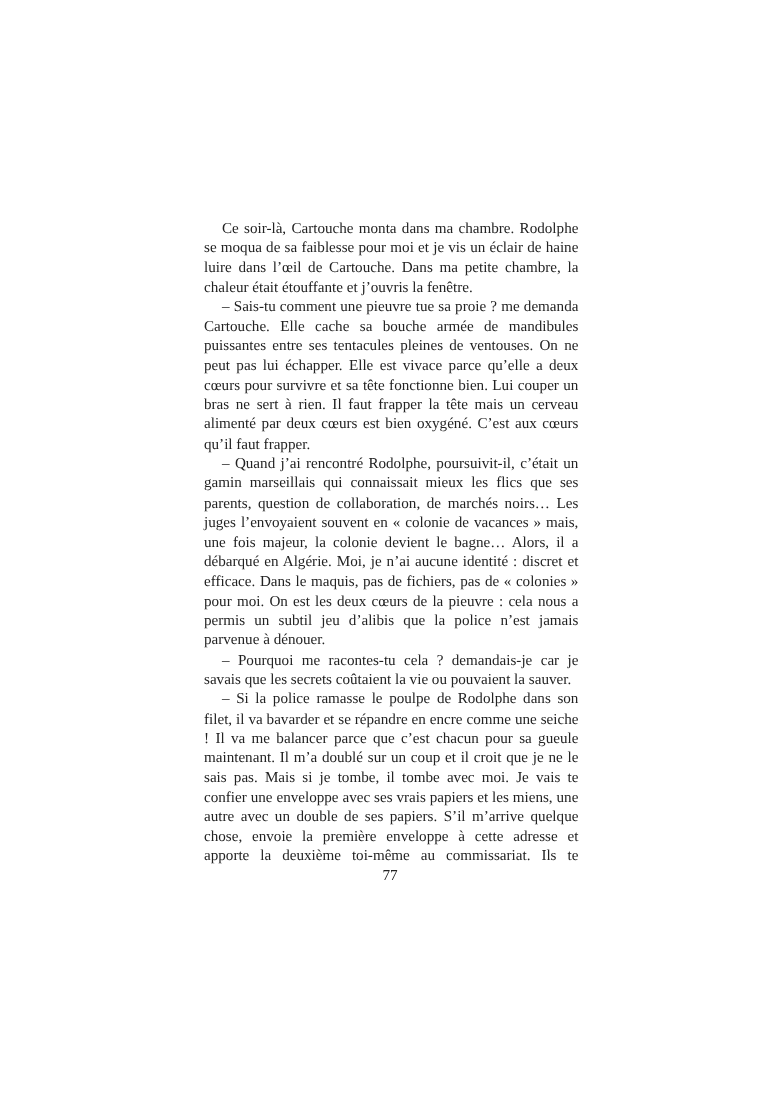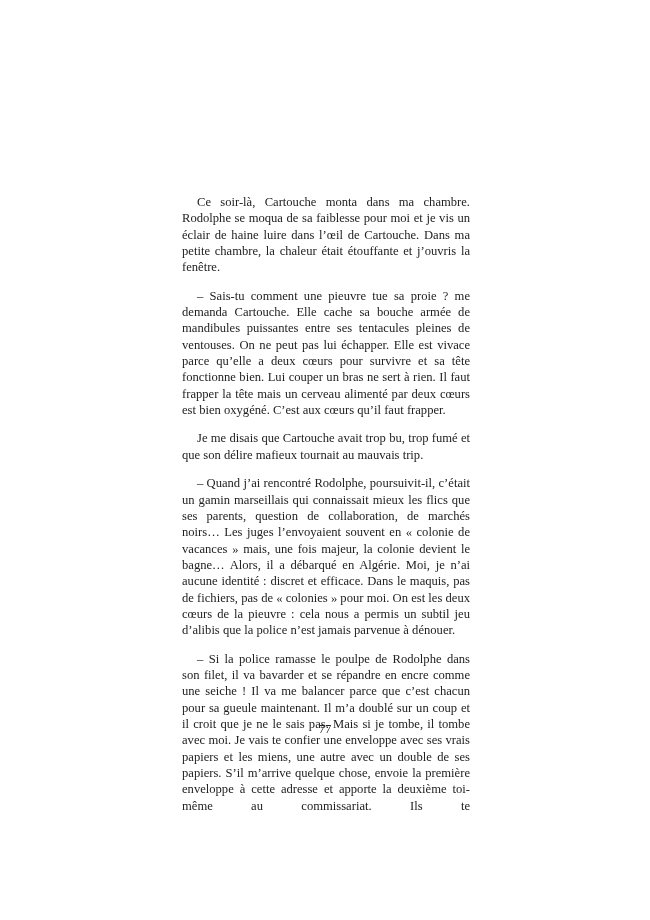--- a/index.html
+++ b/index.html
@@ -3,31 +3,31 @@
   <meta charset="utf-8">
   <style>
     html, body { margin: 0; padding: 0; background: #ffffff; }
     body { width: 650px; height: 920px; position: relative; overflow: hidden; }
     .page {
       position: absolute; left: 170px; top: 182px; width: 312px;
       font-family: "Liberation Serif", "DejaVu Serif", serif;
       font-size: 12.6px; line-height: 16.35px; color: #222222;
       text-align: justify; hyphens: none;
     }
-    .page p { margin: 12px; text-indent: 15px; }
+    .page p { margin: 0; text-indent: 15px; }
     .folio {
       position: absolute; left: 0; width: 650px; top: 722px; text-align: center;
       font-family: "Liberation Serif", "DejaVu Serif", serif;
       font-size: 12.6px; color: #222222;
     }
   </style>
 </head>
 <body>
 
 <div class="page">
   <p>Ce soir-là, Cartouche monta dans ma chambre. Rodolphe se moqua de sa faiblesse pour moi et je vis un éclair de haine luire dans l’œil de Cartouche. Dans ma petite chambre, la chaleur était étouffante et j’ouvris la fenêtre.</p>
   <p>– Sais-tu comment une pieuvre tue sa proie ? me demanda Cartouche. Elle cache sa bouche armée de mandibules puissantes entre ses tentacules pleines de ventouses. On ne peut pas lui échapper. Elle est vivace parce qu’elle a deux cœurs pour survivre et sa tête fonctionne bien. Lui couper un bras ne sert à rien. Il faut frapper la tête mais un cerveau alimenté par deux cœurs est bien oxygéné. C’est aux cœurs qu’il faut frapper.</p>
-  <p>Je me disais que Cartouche avait trop bu, trop fumé et que son délire mafieux tournait au mauvais trip.</p>
   <p>– Quand j’ai rencontré Rodolphe, poursuivit-il, c’était un gamin marseillais qui connaissait mieux les flics que ses parents, question de collaboration, de marchés noirs… Les juges l’envoyaient souvent en « colonie de vacances » mais, une fois majeur, la colonie devient le bagne… Alors, il a débarqué en Algérie. Moi, je n’ai aucune identité : discret et efficace. Dans le maquis, pas de fichiers, pas de « colonies » pour moi. On est les deux cœurs de la pieuvre : cela nous a permis un subtil jeu d’alibis que la police n’est jamais parvenue à dénouer.</p>
+  <p>– Pourquoi me racontes-tu cela ? demandais-je car je savais que les secrets coûtaient la vie ou pouvaient la sauver.</p>
   <p style="text-align-last: justify;">– Si la police ramasse le poulpe de Rodolphe dans son filet, il va bavarder et se répandre en encre comme une seiche ! Il va me balancer parce que c’est chacun pour sa gueule maintenant. Il m’a doublé sur un coup et il croit que je ne le sais pas. Mais si je tombe, il tombe avec moi. Je vais te confier une enveloppe avec ses vrais papiers et les miens, une autre avec un double de ses papiers. S’il m’arrive quelque chose, envoie la première enveloppe à cette adresse et apporte la deuxième toi-même au commissariat. Ils te</p>
 </div>
 
 <div class="folio">77</div>
 
 </body></html>

